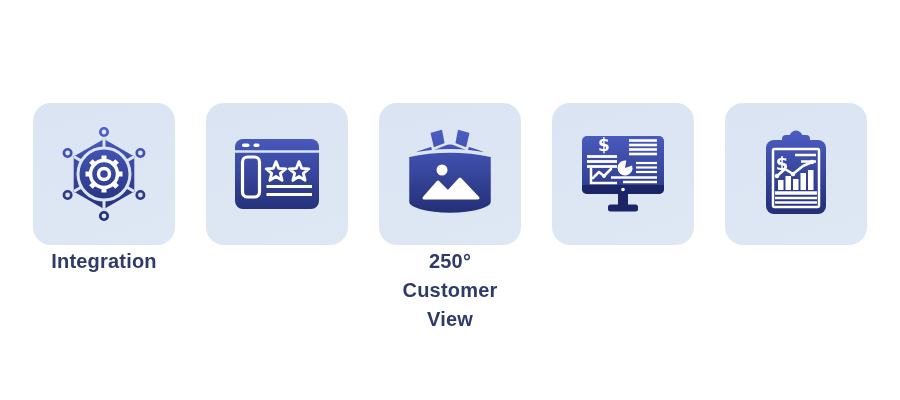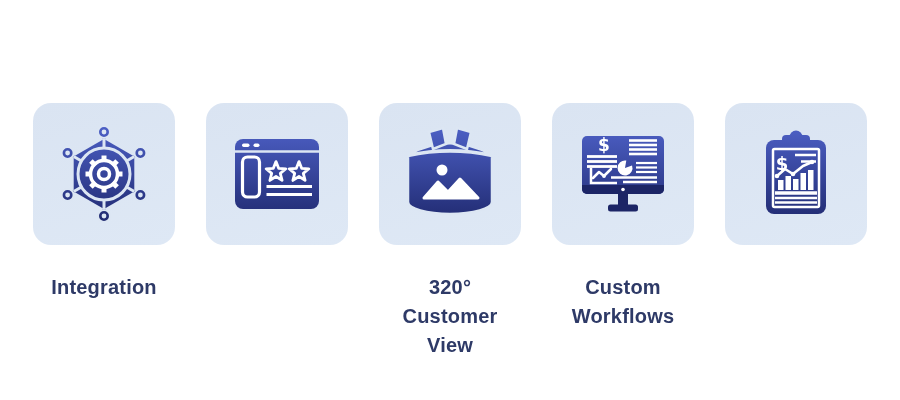--- a/index.html
+++ b/index.html
@@ -11,21 +11,21 @@
     display:flex;justify-content:center;align-items:flex-start;
     gap:31px;padding-top:103px;
   }
   .feature{width:142px;display:flex;flex-direction:column;align-items:center;}
   .icon-card{
     width:142px;height:142px;border-radius:18px;
     background:linear-gradient(165deg,#dae4f2 0%,#dee8f5 100%);
     display:flex;align-items:center;justify-content:center;
   }
   .feature-label{
-    margin-top:28px;
+    margin-top:2px;
     font-size:20px;line-height:29px;font-weight:700;
     color:#2e3a67;text-align:center;white-space:pre-line;
     letter-spacing:.2px;
   }
   .defs-svg{position:absolute;width:0;height:0;}
 </style>
 </head>
 <body>
 
 <svg class="defs-svg" aria-hidden="true">
@@ -113,21 +113,21 @@
     <div class="icon-card">
       <svg viewBox="0 0 96 96" width="96" height="96">
         <path d="M 6 29 Q 48 6 90 29 Q 48 19 6 29 Z" fill="url(#ig)" stroke="#dce6f3" stroke-width="2"></path>
         <path d="M 6 30 L 6 76 A 42 12 0 0 0 90 76 L 90 30 Q 48 21 6 30 Z" fill="url(#ig)" stroke="#dce6f3" stroke-width="2.5"></path>
         <polygon points="27,6 41,2 44,18 31,23" fill="url(#ig)" stroke="#dce6f3" stroke-width="2.5"></polygon>
         <polygon points="69,6 55,2 52,18 65,23" fill="url(#ig)" stroke="#dce6f3" stroke-width="2.5"></polygon>
         <circle cx="40" cy="44" r="5.5" fill="#ffffff"></circle>
         <path d="M 22 72 L 36 56 L 46 66 L 58 53 L 76 72 Z" fill="#ffffff" stroke="#ffffff" stroke-width="3" stroke-linejoin="round"></path>
       </svg>
     </div>
-    <div class="feature-label">320°
+    <div class="feature-label">250°
 Customer
 View</div>
   </div>
 
   <div class="feature">
     <div class="icon-card">
       <svg viewBox="0 0 96 96" width="96" height="96">
         <rect x="7" y="10" width="82" height="58" rx="5" fill="url(#ig)"></rect>
         <path d="M 7 59 H 89 V 63 A 5 5 0 0 1 84 68 H 12 A 5 5 0 0 1 7 63 Z" fill="#1c2566"></path>
         <circle cx="48" cy="63.5" r="1.8" fill="#ffffff"></circle>
@@ -151,22 +151,20 @@
         <path d="M 50 42 L 51.3 34.61 A 7.5 7.5 0 1 0 57.05 39.43 Z" fill="#ffffff"></path>
         <g stroke="#ffffff" stroke-width="2.2">
           <line x1="61" y1="37" x2="82" y2="37"></line>
           <line x1="61" y1="41.5" x2="82" y2="41.5"></line>
           <line x1="61" y1="46" x2="82" y2="46"></line>
         </g>
         <line x1="36" y1="51.5" x2="82" y2="51.5" stroke="#ffffff" stroke-width="2.4"></line>
         <line x1="48" y1="56" x2="82" y2="56" stroke="#ffffff" stroke-width="2.4"></line>
       </svg>
     </div>
-    <div class="feature-label">Custom
-Workflows</div>
   </div>
 
   <div class="feature">
     <div class="icon-card">
       <svg viewBox="0 0 96 96" width="96" height="96">
         <circle cx="48" cy="11" r="6.5" fill="url(#ig)"></circle>
         <rect x="34" y="9" width="28" height="11" rx="4" fill="url(#ig)"></rect>
         <rect x="18" y="14" width="60" height="74" rx="8" fill="url(#ig)"></rect>
         <rect x="25" y="23" width="46" height="58" rx="1.5" stroke="#ffffff" stroke-width="2.5" fill="none"></rect>
         <text x="34" y="44" font-size="18" font-weight="bold" fill="#ffffff" text-anchor="middle" font-family="DejaVu Sans, sans-serif">$</text>

